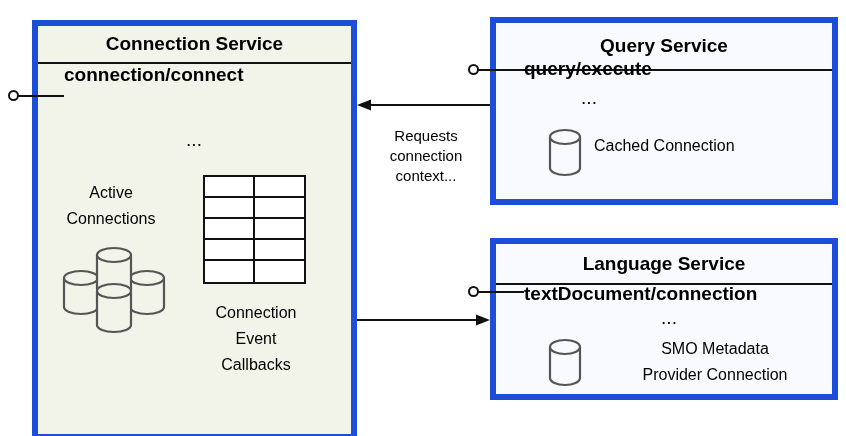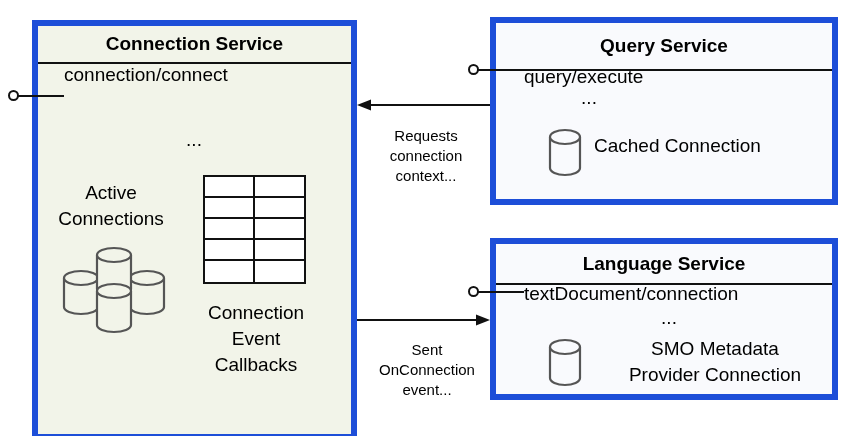--- a/index.html
+++ b/index.html
@@ -12,23 +12,23 @@
   .box{position:absolute;box-sizing:border-box;border:6px solid #1d4ed8;margin-top:12px;}
   .box .titlebar{box-sizing:border-box;width:100%;height:100%;
                  display:flex;align-items:center;justify-content:center;
                  border-bottom:2px solid #111;font-weight:bold;font-size:19px;}
   .titlewrap{position:absolute;left:0;right:0;top:0;}
 
   .fill-green{background:#f2f4e9;}
   .fill-blue{background:#f9fafd;}
 
   
-  .ops{position:absolute;font-size:19px;line-height:26px;white-space:nowrap;}
+  .ops{position:absolute;font-size:19px;line-height:26px;white-space:nowrap;font-weight:bold;}
   .dots{position:absolute;font-size:19px;line-height:20px;text-align:center;}
-  .caption{position:absolute;font-size:19px;line-height:26px;text-align:center;}
+  .caption{position:absolute;font-size:16px;line-height:26px;text-align:center;}
   .edge-label{position:absolute;font-size:15px;
               line-height:20px;text-align:center;white-space:nowrap;}
 
   
   .hline{position:absolute;height:0;border-top:2px solid #111;}
   .lolli{position:absolute;width:11px;height:11px;border:2px solid #111;
          border-radius:50%;background:#fff;box-sizing:border-box;}
   svg.arrow{position:absolute;overflow:visible;}
 
   
@@ -98,21 +98,21 @@
 
   <div class="hline" style="left:18px;top:95px;width:46px;"></div>
   <div class="lolli" style="left:8px;top:90px;"></div>
 
   <div class="box fill-blue" style="left:490px;top:5px;width:348px;height:188px;">
     <div class="titlewrap" style="height:48px;">
       <div class="titlebar">Query Service</div>
     </div>
   </div>
 
-  <div class="ops" style="left:524px;top:64px;">
+  <div class="ops" style="left:524px;top:56px;">
     <div>query/execute</div>
   </div>
   <div class="dots" style="left:524px;top:88px;width:130px;">...</div>
 
   <svg style="position:absolute;left:545px;top:127px;" width="40" height="52" viewBox="0 0 40 52">
     <g fill="#f9fafd" stroke="#555" stroke-width="2.2">
       <path d="M5,10 L5,41 a15,7 0 0 0 30,0 L35,10"></path>
       <ellipse cx="20" cy="10" rx="15" ry="7"></ellipse>
     </g>
   </svg>
@@ -153,19 +153,14 @@
   <div class="edge-label" style="left:366px;top:126px;width:120px;">
     <div>Requests</div>
     <div>connection</div>
     <div>context...</div>
   </div>
 
   <svg class="arrow" style="left:0;top:0;" width="846" height="436">
     <polyline points="357,320 484,320" fill="none" stroke="#111" stroke-width="2"></polyline>
     <polygon points="490,320 476,314.5 476,325.5" fill="#111"></polygon>
   </svg>
-  <div class="edge-label" style="left:362px;top:340px;width:130px;">
-    <div>Sent</div>
-    <div>OnConnection</div>
-    <div>event...</div>
-  </div>
 
 </div>
 
 </body></html>

